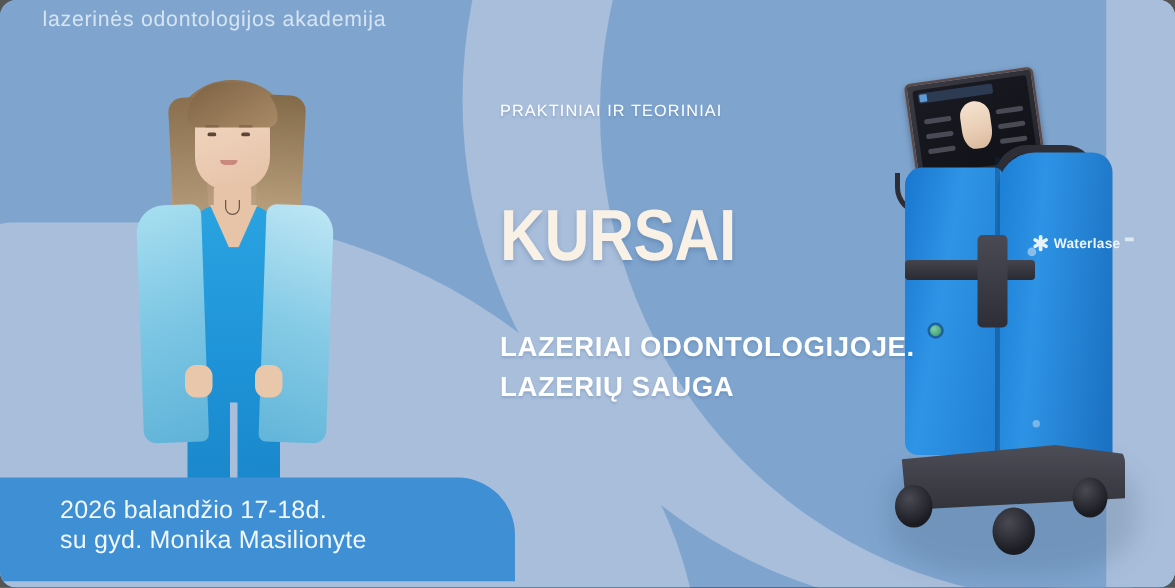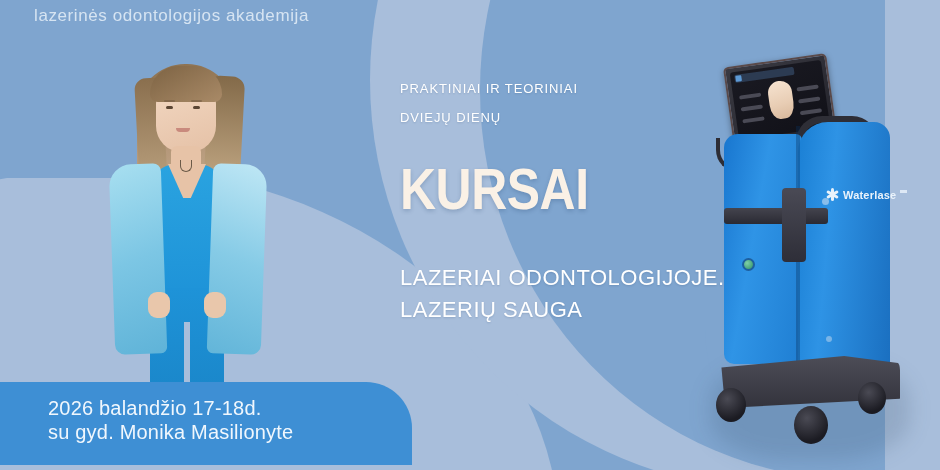--- a/index.html
+++ b/index.html
@@ -6,20 +6,21 @@
   html,body { background:#555; }
   body {
     font-family:"Liberation Sans", sans-serif;
     display:flex; align-items:flex-start; justify-content:flex-start;
   }
   .banner {
     position:relative;
     width:940px; height:470px;
     overflow:hidden;
     background:#0369a1;
+    border-radius:13px;
   }
 
   
   .bg-base { position:absolute; inset:0; background:#7FA5CF; }
 
   .bg-left-ellipse {
     position:absolute;
     left:-340px; top:168px;
     width:900px; height:620px;
     background:#A8BEDB;
@@ -304,21 +305,21 @@
     letter-spacing:-0.5px;
     line-height:58px;
     transform:scaleX(0.86);
     transform-origin:left center;
     text-shadow:0 2px 5px rgba(25,55,95,.22);
   }
   .tagline {
     position:absolute; left:400px; top:262px;
     z-index:20;
     color:#FFFFFF;
-    font-size:22px; font-weight:400;
+    font-size:22px; font-weight:700;
     letter-spacing:.5px; line-height:32px;
     text-shadow:0 1px 2px rgba(30,60,100,.18);
   }
 
   
   .info-panel {
     position:absolute; left:0; top:382px;
     width:412px; height:83px;
     background:#3E8FD4;
     border-radius:0 46px 0 0;
@@ -407,21 +408,20 @@
     </div>
 
     <div class="d-base"></div>
     <div class="d-wheel w1"></div>
     <div class="d-wheel w2"></div>
     <div class="d-wheel w3"></div>
   </div>
 
   <div class="subtitle">
     <div>PRAKTINIAI IR TEORINIAI</div>
-    <div>DVIEJŲ DIENŲ</div>
   </div>
 
   <div class="kursai">KURSAI</div>
 
   <div class="tagline">
     <div>LAZERIAI ODONTOLOGIJOJE.</div>
     <div>LAZERIŲ SAUGA</div>
   </div>
 
   <div class="info-panel">

